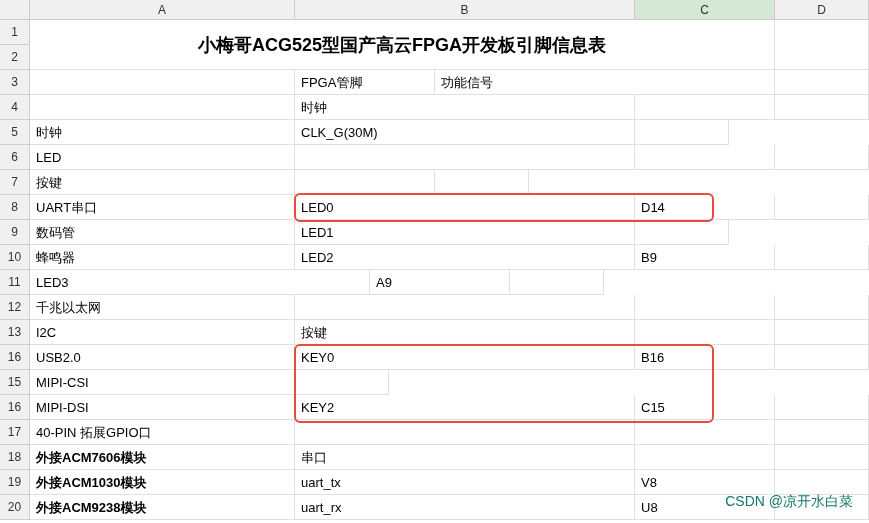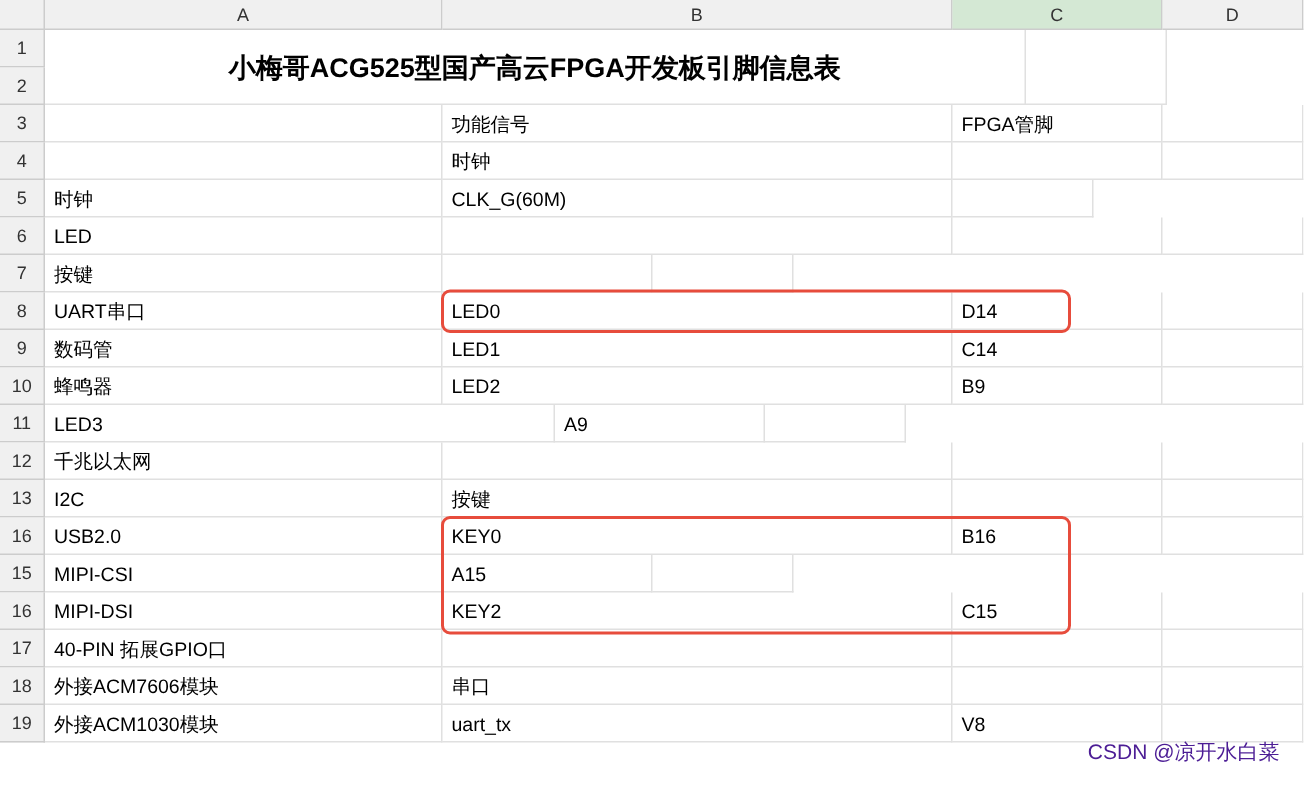--- a/index.html
+++ b/index.html
@@ -72,35 +72,36 @@
       color: #000;
     }
     .title-row {
       height: 50px;
     }
     .title-row .row-header {
       line-height: 25px;
       height: 50px;
     }
     .title-cell {
-      width: 654px;
+      width: 745px;
       border-right: 1px solid #e0e0e0;
       border-bottom: 1px solid #e0e0e0;
       text-align: center;
       line-height: 50px;
       font-size: 18px;
       font-weight: bold;
       color: #000;
     }
     .title-row .col-D {
       height: 50px;
       border-right: 1px solid #e0e0e0;
       border-bottom: 1px solid #e0e0e0;
     }
     .indent {
+      font-weight: bold;
     }
     .highlight-box {
       position: absolute;
       border: 2px solid #e74c3c;
       border-radius: 6px;
       pointer-events: none;
     }
     .box1 {
       top: 193px;
       left: 294px;
@@ -110,21 +111,21 @@
     .box2 {
       top: 344px;
       left: 294px;
       width: 420px;
       height: 79px;
     }
     .watermark {
       position: absolute;
       right: 16px;
       bottom: 12px;
-      color: #4c1d95;
+      color: #0f766e;
       font-size: 14px;
       font-family: "Microsoft YaHei", Arial, sans-serif;
       pointer-events: none;
     }
     .row-header-stack {
       display: flex;
       flex-direction: column;
       width: 30px;
     }
     .row-header-stack .row-header {
@@ -150,35 +151,35 @@
       <div class="row-header">2</div>
     </div>
     <div class="title-cell">小梅哥ACG525型国产高云FPGA开发板引脚信息表</div>
     <div class="col-D"></div>
   </div>
 
   <div id="data-rows">
       <div class="body-row">
         <div class="row-header">3</div>
         <div class="cell col-A"></div>
+        <div class="cell col-C">FPGA管脚</div>
         <div class="cell col-B">功能信号</div>
-        <div class="cell col-C">FPGA管脚</div>
         <div class="cell col-D"></div>
       </div>
       <div class="body-row">
         <div class="row-header">4</div>
         <div class="cell col-A"></div>
         <div class="cell col-B">时钟</div>
         <div class="cell col-C"></div>
         <div class="cell col-D"></div>
       </div>
       <div class="body-row">
         <div class="row-header">5</div>
         <div class="cell col-A">时钟</div>
-        <div class="cell col-B">CLK_G(60M)</div>
+        <div class="cell col-B">CLK_G(30M)</div>
         <div class="cell col-D"></div>
       </div>
       <div class="body-row">
         <div class="row-header">6</div>
         <div class="cell col-A">LED</div>
         <div class="cell col-B"></div>
         <div class="cell col-C"></div>
         <div class="cell col-D"></div>
       </div>
       <div class="body-row">
@@ -191,21 +192,20 @@
         <div class="row-header">8</div>
         <div class="cell col-A">UART串口</div>
         <div class="cell col-B">LED0</div>
         <div class="cell col-C">D14</div>
         <div class="cell col-D"></div>
       </div>
       <div class="body-row">
         <div class="row-header">9</div>
         <div class="cell col-A">数码管</div>
         <div class="cell col-B">LED1</div>
-        <div class="cell col-C">C14</div>
         <div class="cell col-D"></div>
       </div>
       <div class="body-row">
         <div class="row-header">10</div>
         <div class="cell col-A">蜂鸣器</div>
         <div class="cell col-B">LED2</div>
         <div class="cell col-C">B9</div>
         <div class="cell col-D"></div>
       </div>
       <div class="body-row">
@@ -231,21 +231,20 @@
       <div class="body-row">
         <div class="row-header">16</div>
         <div class="cell col-A">USB2.0</div>
         <div class="cell col-B">KEY0</div>
         <div class="cell col-C">B16</div>
         <div class="cell col-D"></div>
       </div>
       <div class="body-row">
         <div class="row-header">15</div>
         <div class="cell col-A">MIPI-CSI</div>
-        <div class="cell col-C">A15</div>
         <div class="cell col-D"></div>
       </div>
       <div class="body-row">
         <div class="row-header">16</div>
         <div class="cell col-A">MIPI-DSI</div>
         <div class="cell col-B">KEY2</div>
         <div class="cell col-C">C15</div>
         <div class="cell col-D"></div>
       </div>
       <div class="body-row">
@@ -262,19 +261,26 @@
         <div class="cell col-C"></div>
         <div class="cell col-D"></div>
       </div>
       <div class="body-row">
         <div class="row-header">19</div>
         <div class="cell col-A indent">外接ACM1030模块</div>
         <div class="cell col-B">uart_tx</div>
         <div class="cell col-C">V8</div>
         <div class="cell col-D"></div>
       </div>
+      <div class="body-row">
+        <div class="row-header">20</div>
+        <div class="cell col-A indent">外接ACM9238模块</div>
+        <div class="cell col-B">uart_rx</div>
+        <div class="cell col-C">U8</div>
+        <div class="cell col-D"></div>
+      </div>
     </div>
 </div>
 
 <div class="highlight-box box1"></div>
 <div class="highlight-box box2"></div>
 
 <div class="watermark">CSDN @凉开水白菜</div>
 
 </body></html>

